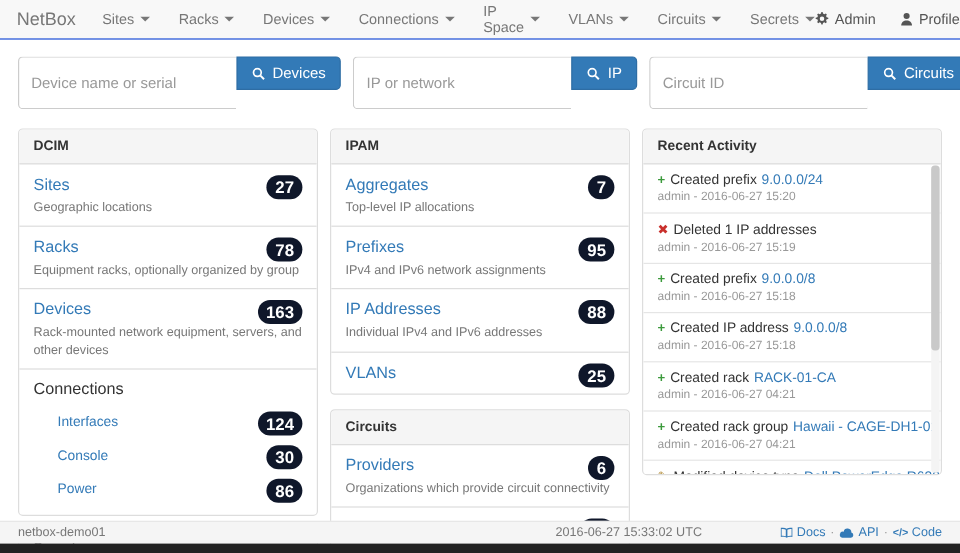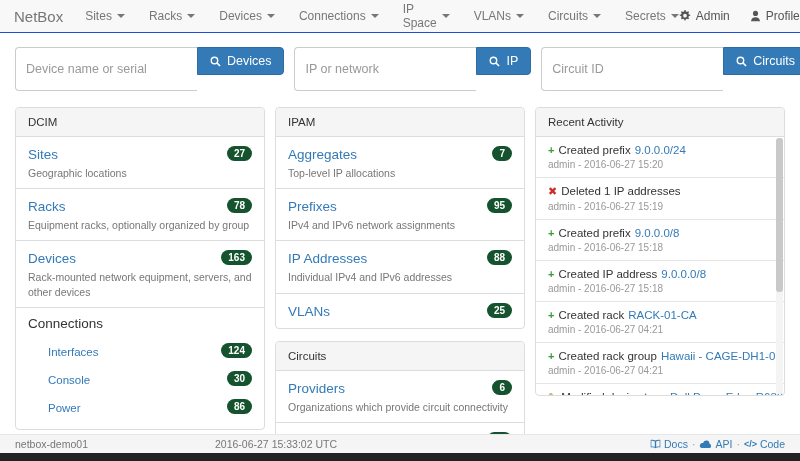--- a/index.html
+++ b/index.html
@@ -26,26 +26,26 @@
     border-radius:4px 0 0 4px; padding:0 10px; font-size:12.5px; color:#555; outline:none; }
   .sgroup input::placeholder { color:#999; }
   .sbtn { height:28px; background:#337ab7; border:1px solid #2e6da4; border-radius:0 4px 4px 0;
     color:#fff; font-size:12.5px; padding:0 12px; display:inline-flex; align-items:center; gap:6px; cursor:pointer; }
 
   
   .cols { display:flex; gap:10px; padding:16px 15px 0 15px; align-items:flex-start; }
   .col { flex:1; display:flex; flex-direction:column; gap:12px; min-width:0; }
   .panel { border:1px solid #ddd; border-radius:4px; background:#fff; overflow:hidden; }
   .phead { background:#f5f5f5; border-bottom:1px solid #ddd; padding:8px 12px;
-    font-size:11.5px; font-weight:normal; color:#333; }
+    font-size:11.5px; font-weight:bold; color:#333; }
   .pitem { padding:8px 12px; border-bottom:1px solid #ddd; position:relative; }
   .pitem:last-child { border-bottom:none; }
   .ititle { color:#337ab7; font-size:13.5px; text-decoration:none; cursor:pointer; }
   .idesc { color:#777; font-size:10.5px; margin-top:3px; line-height:1.35; }
-  .badge { float:right; background:#14532d; color:#fff; font-size:10px; font-weight:bold;
+  .badge { float:right; background:#0f172a; color:#fff; font-size:14px; font-weight:bold;
     padding:2px 7px; border-radius:10px; margin-left:18px; margin-top:1px; }
   .conn-title { font-size:13.5px; color:#333; margin-bottom:6px; }
   .conn-row { padding:5px 0 5px 20px; }
   .conn-row a { color:#337ab7; font-size:11.5px; text-decoration:none; cursor:pointer; }
 
   
   .abody { position:relative; height:258px; overflow:hidden; }
   .arow { padding:7px 18px 7px 12px; border-bottom:1px solid #e5e5e5; }
   .amain { font-size:11.5px; color:#333; display:flex; align-items:baseline; gap:4px; white-space:nowrap; }
   .aicon { font-weight:bold; font-size:11px; }
@@ -55,21 +55,21 @@
   .aobj { color:#337ab7; text-decoration:none; cursor:pointer; }
   .ameta { font-size:10px; color:#999; margin-top:3px; }
   .scrolltrack { position:absolute; top:1px; right:1px; bottom:1px; width:7px; background:#f4f4f4; border-radius:3px; }
   .scrollthumb { position:absolute; top:0; right:0; width:7px; height:60%; background:#c9c9c9; border-radius:3px; cursor:pointer; }
 
   
   .footer { position:absolute; left:0; right:0; bottom:8px; height:19px; background:#f5f5f5;
     border-top:1px solid #e7e7e7; display:flex; align-items:center; padding:0 15px;
     font-size:10.5px; color:#777; }
   .f-host { width:200px; }
-  .f-time { flex:1; text-align:left; }
+  .f-time { flex:1; text-align:right; }
   .f-links { width:200px; text-align:center; display:flex; justify-content:flex-end; align-items:center; gap:4px; }
   .f-links a { color:#337ab7; text-decoration:none; display:inline-flex; align-items:center; gap:3px; cursor:pointer; }
   .f-sep { color:#999; }
   .darkbar { position:absolute; left:0; right:0; bottom:0; height:8px; background:#222; }
   svg { display:block; }
 </style>
 </head>
 <body>
 
 <div class="page">

